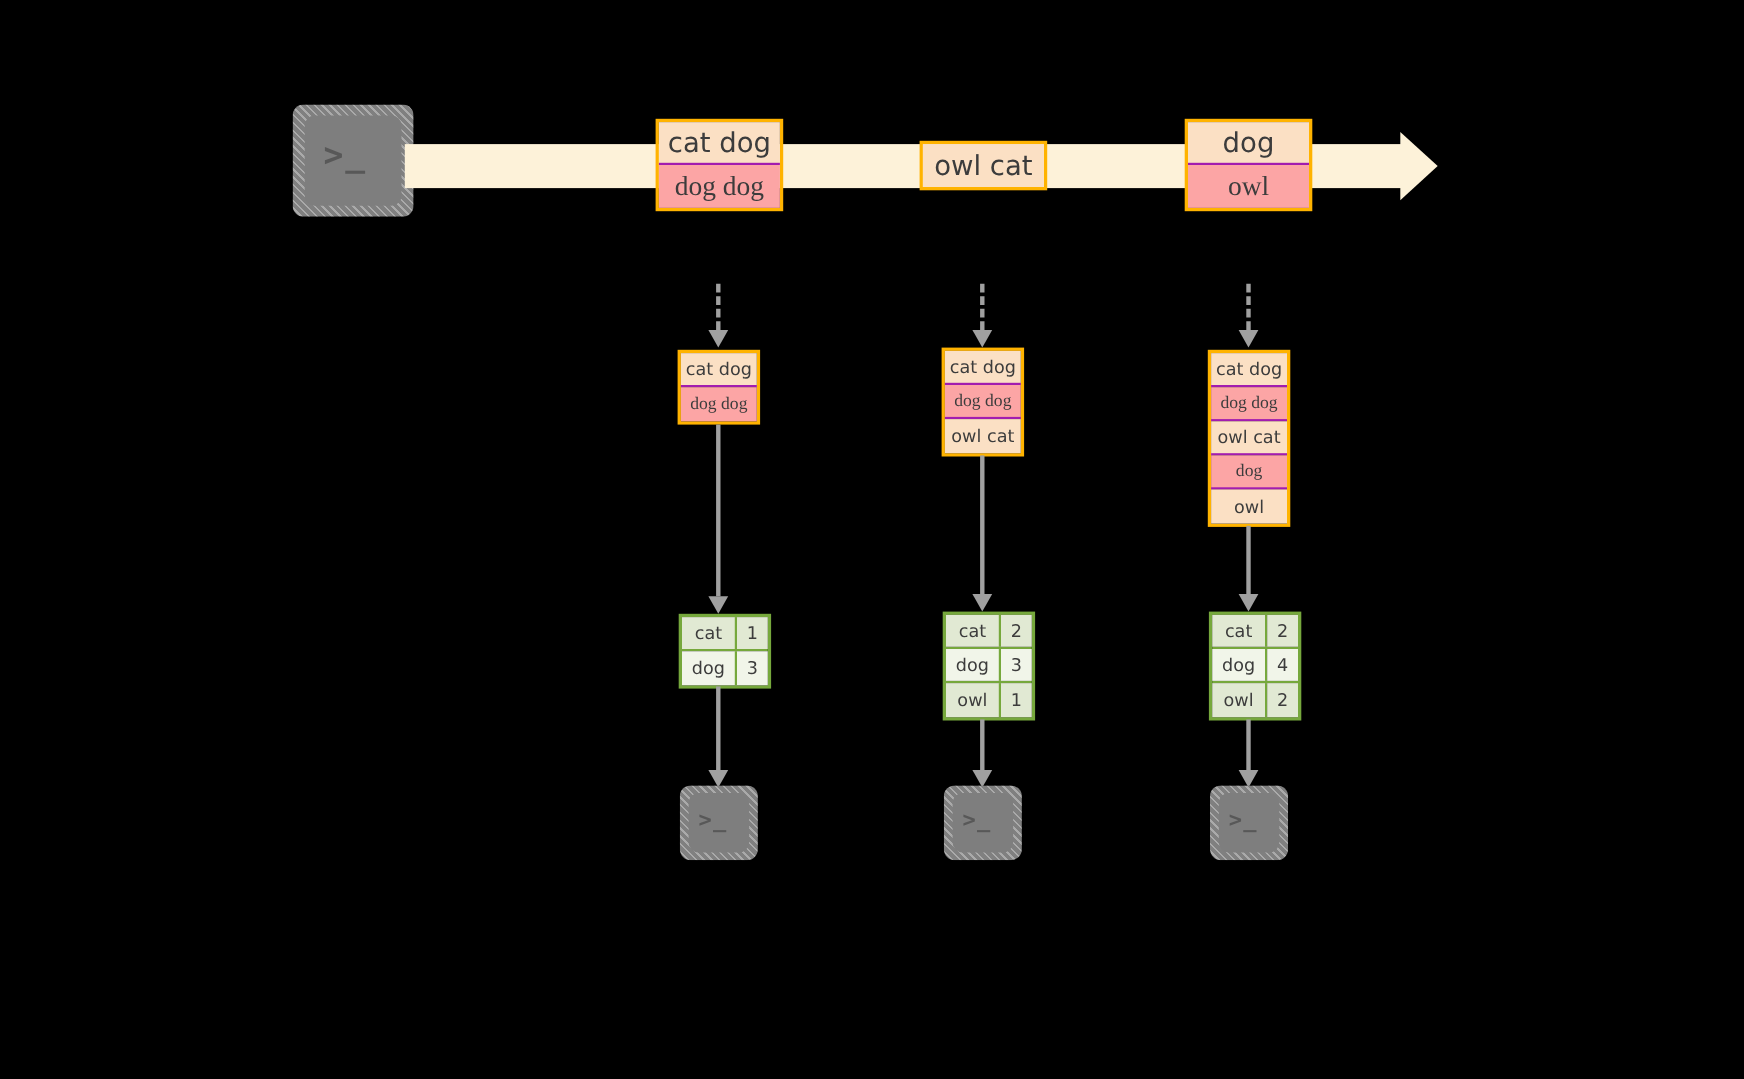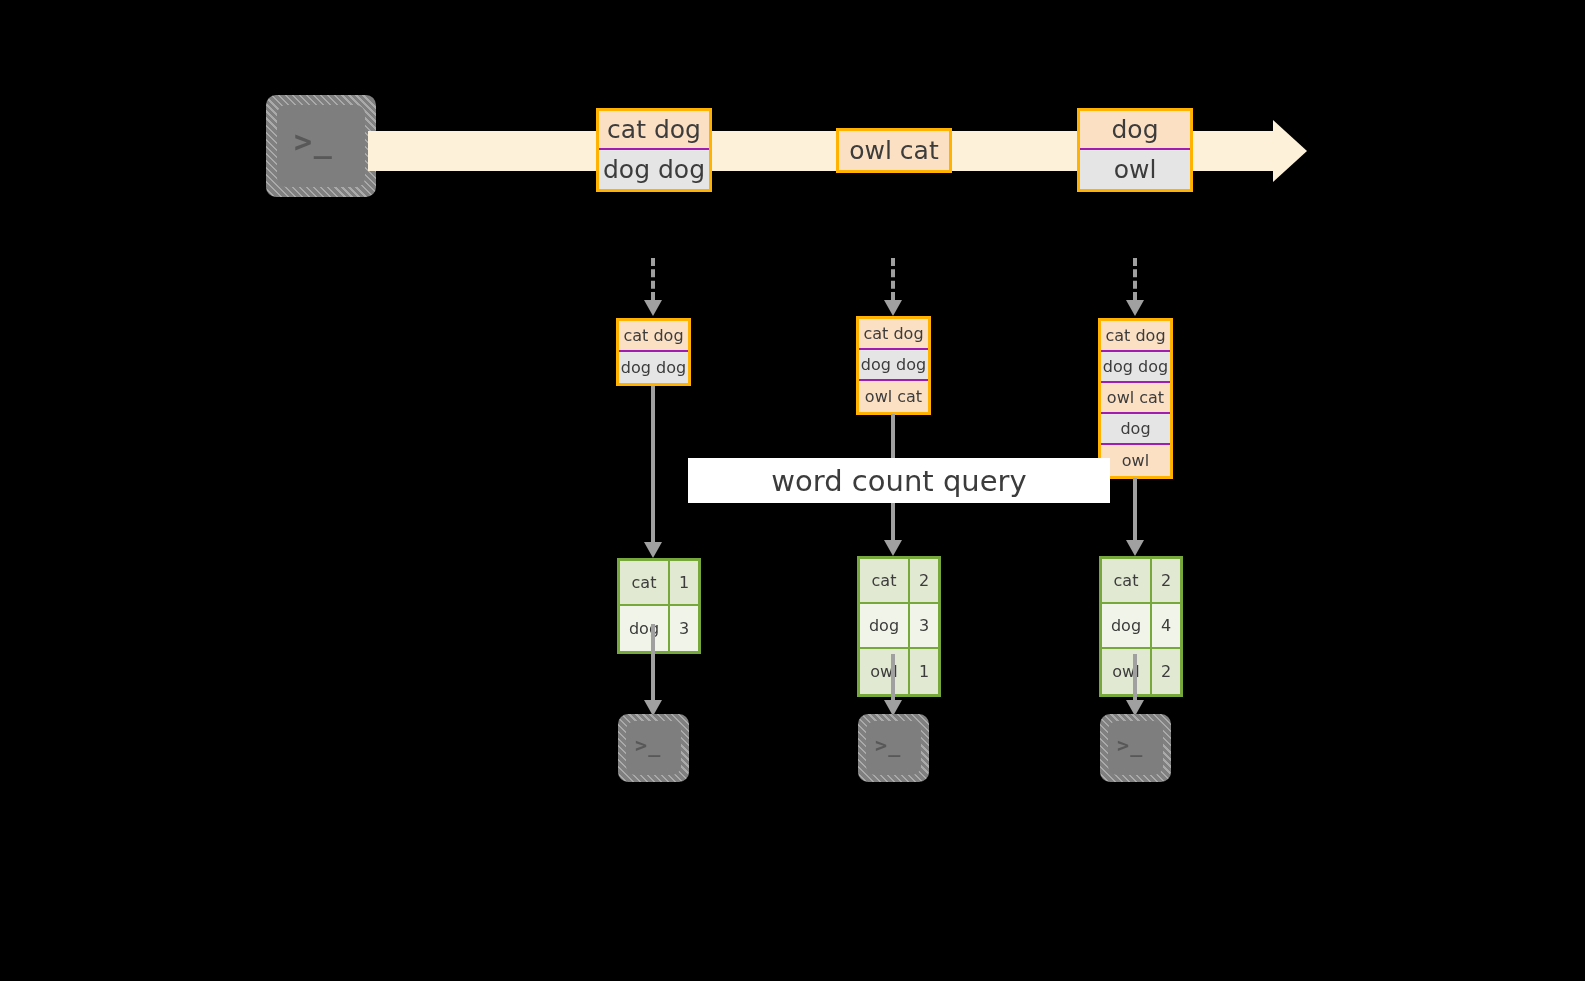--- a/index.html
+++ b/index.html
@@ -76,39 +76,39 @@
     box-sizing: border-box;
     display: flex;
     align-items: center;
     justify-content: center;
     color: #3c3c3c;
     white-space: nowrap;
     border-bottom: 2px solid #a21caf;
   }
   .obox .row:last-child { border-bottom: none; }
   .obox .row.dark  { background: #fbe0c4; }
-  .obox .row.light { background: #e5e5e5; }
+  .obox .row.light { background: #fca5a5; font-family: Liberation Serif, serif; }
 
   
   .obox.big .row { height: 39px; font-size: 25px; }
   
   .obox.small .row { height: 31px; font-size: 16px; }
 
   
   .gbox {
     position: absolute;
     box-sizing: border-box;
     border: 3px solid #76a83c;
     display: flex;
     flex-direction: column;
   }
   .gbox .grow {
     display: flex;
     box-sizing: border-box;
-    height: 45px;
+    height: 31px;
     border-bottom: 2px solid #76a83c;
   }
   .gbox .grow:last-child { border-bottom: none; }
   .gbox .gcell {
     box-sizing: border-box;
     display: flex;
     align-items: center;
     justify-content: center;
     font-size: 16px;
     color: #3c3c3c;
@@ -296,15 +296,14 @@
     <div class="shaft" style="height:46px;"></div>
     <div class="head" style="top:46px;"></div>
   </div>
 
   <div class="term" style="left:1100px; top:714px; width:71px; height:68px;">
     <div class="hatch"></div>
     <div class="face" style="left:8px; top:7px; right:8px; bottom:7px;"></div>
     <div class="glyph" style="left:17px; top:21px; font-size:20px;">&gt;_</div>
   </div>
 
-  <div class="querylabel" style="left:688px; top:458px; width:422px; height:45px; font-size:29px;">word count query</div>
 
 </div>
 
 </body></html>

